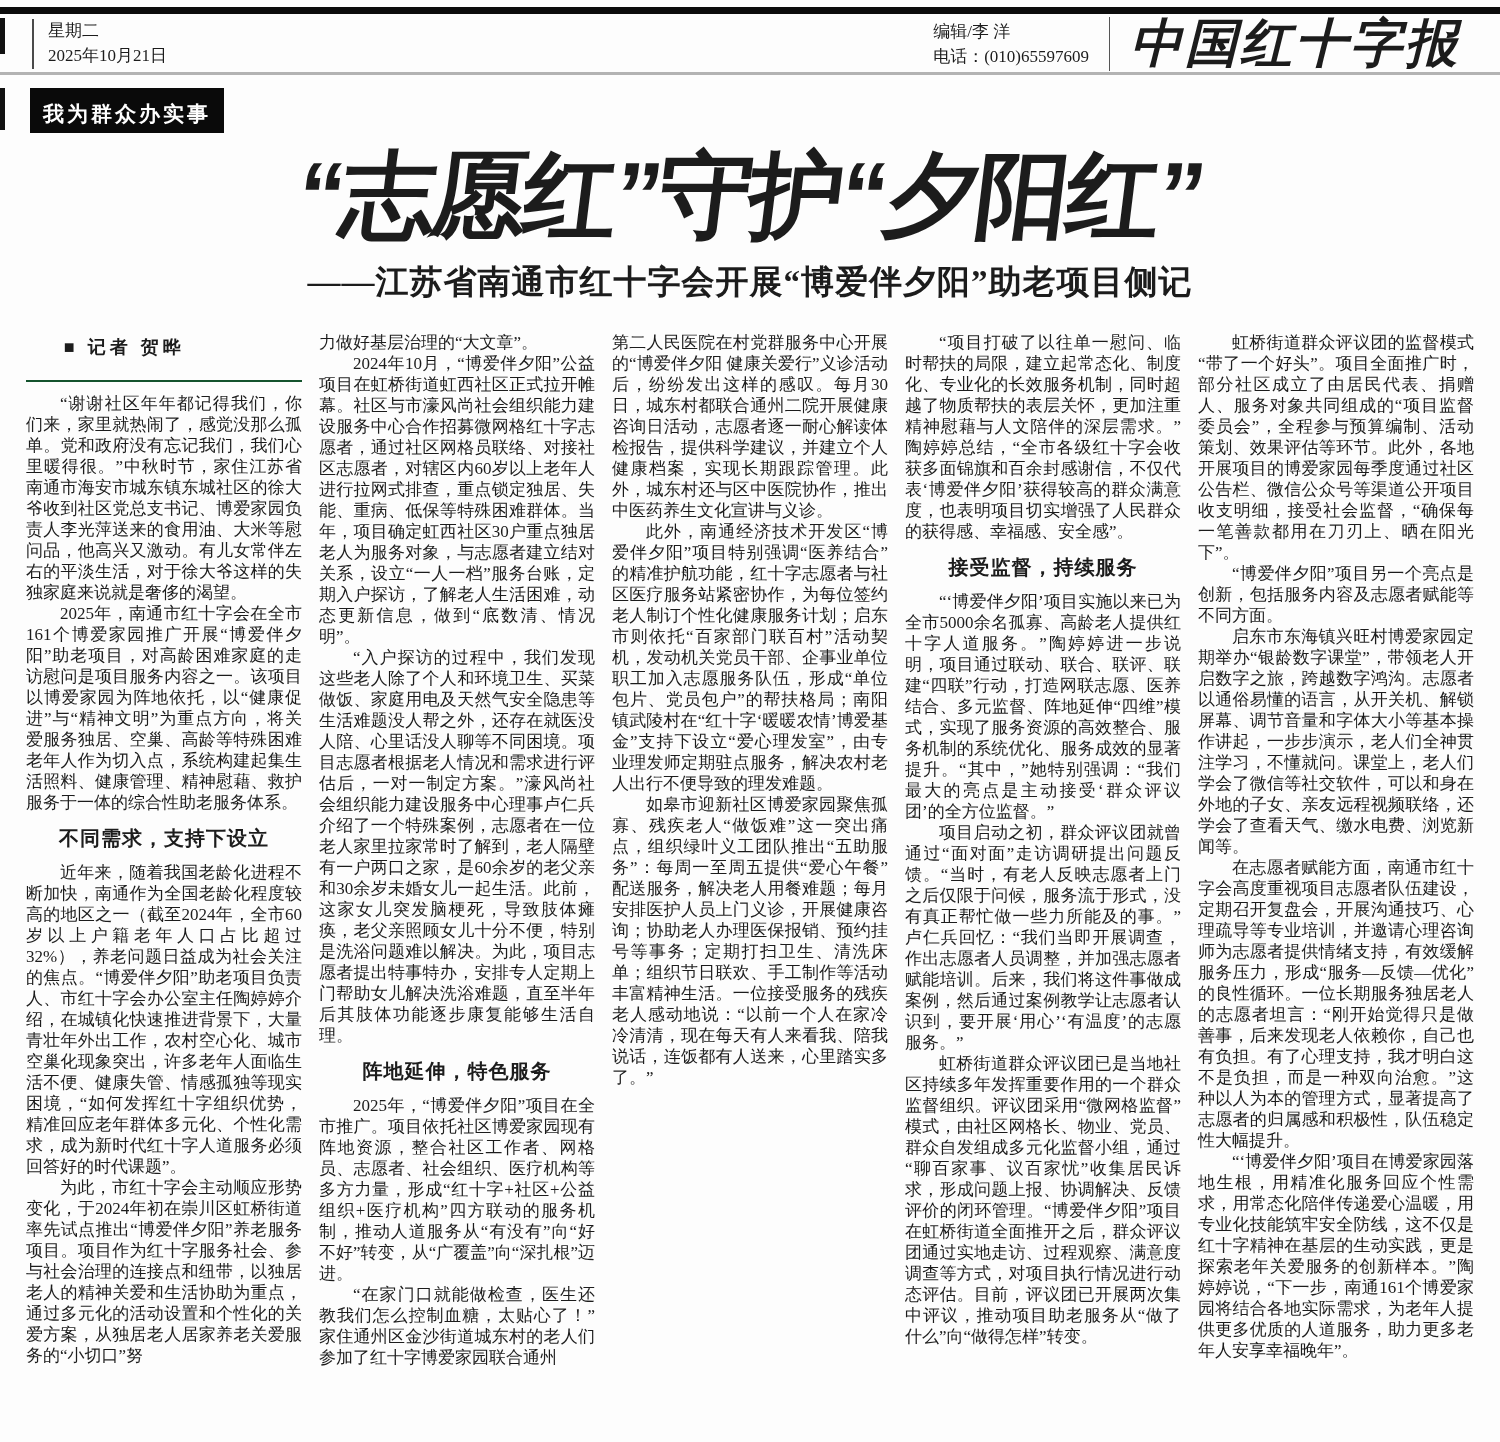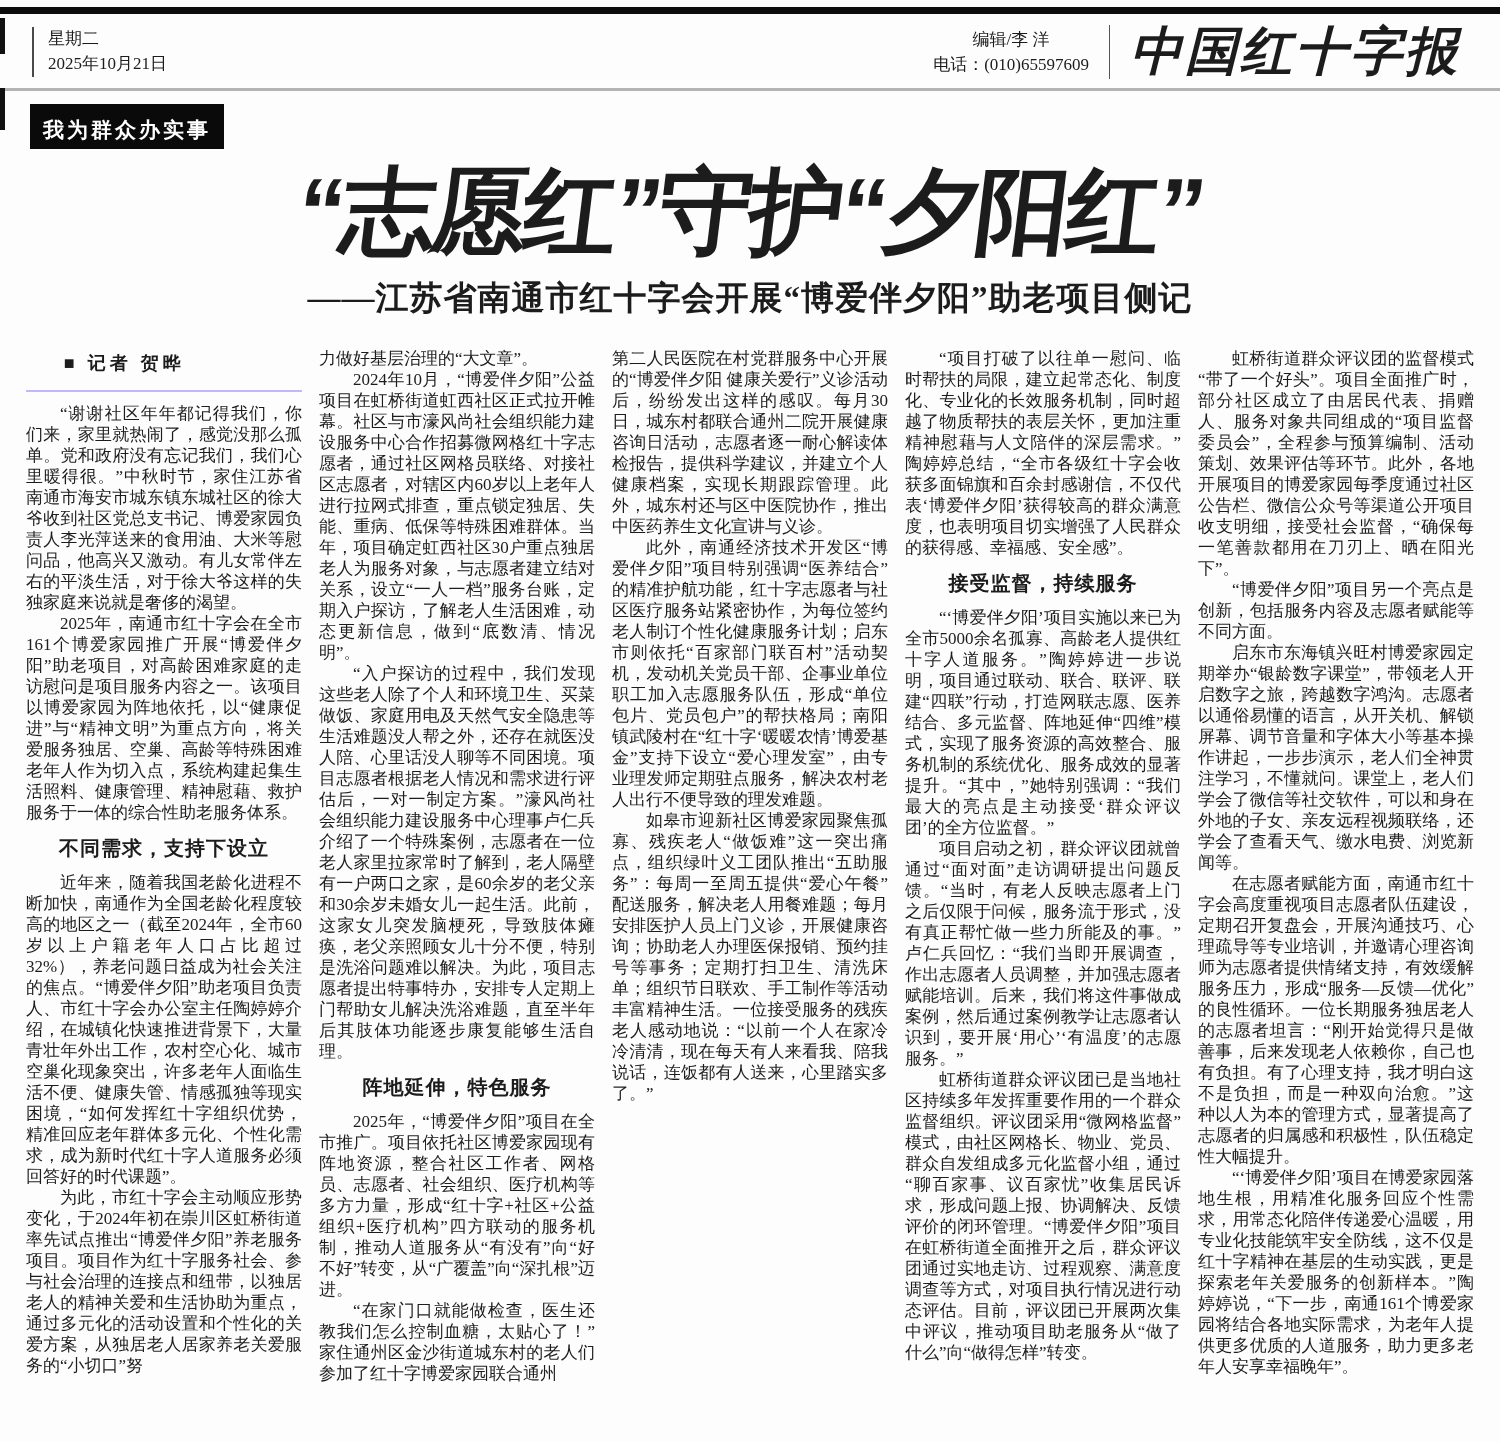--- a/index.html
+++ b/index.html
@@ -9,25 +9,25 @@
     width: 1500px; height: 1442px; background: #fdfdfd;
     position: relative; overflow: hidden; padding: 0 26px;
   }
   .top-rule { position: absolute; top: 7px; left: 0; width: 100%; height: 7px; background: #0c0c0c; }
   .edge-mark { position: absolute; left: 0; width: 5px; background: #111; }
   .edge-mark.m1 { top: 18px; height: 36px; }
   .edge-mark.m2 { top: 88px; height: 42px; }
 
   .header-bar {
     display: flex; justify-content: space-between; align-items: center;
-    padding: 24px 6px 8px 6px; height: 88px;
+    padding: 24px 6px 8px 6px; height: 72px;
   }
   .header-left { border-left: 2px solid #4a4a4a; padding-left: 14px; font-size: 17px; line-height: 1.45; }
   .header-right { display: flex; align-items: center; gap: 20px; }
-  .editor-info { text-align: center; font-size: 17px; line-height: 1.5; }
+  .editor-info { text-align: left; font-size: 17px; line-height: 1.5; }
   .vdiv { width: 1px; height: 54px; background: #555; }
   .masthead {
     font-size: 52px; font-weight: bold; font-style: italic;
     font-family: "Liberation Serif", "DejaVu Serif", serif;
     letter-spacing: 3px; padding-right: 8px; white-space: nowrap;
   }
   .gray-rule { height: 3px; background: #b3b3b3; margin: 0 -26px; }
 
   .tag-row { margin: 13px 0 0 4px; }
   .tag {
@@ -54,22 +54,22 @@
     display: flex; gap: 17px; margin-top: 27px;
     height: 1120px; overflow: hidden;
     text-align: justify; text-justify: inter-ideograph;
   }
   .col { flex: 1 1 0; font-size: 17px; line-height: 21px; min-width: 0; }
   .col p { text-indent: 2em; }
   .col p.cont { text-indent: 0; }
   .byline {
     font-family: "Liberation Sans", "DejaVu Sans", sans-serif;
     font-weight: bold; font-size: 18px; letter-spacing: 4px;
-    padding: 5px 0 16px 2.1em; margin-bottom: 11px;
-    border-bottom: 2px solid #c4b5fd; text-indent: 0;
+    padding: 5px 0 22px 2.1em; margin-bottom: 11px;
+    border-bottom: 2px solid #14532d; text-indent: 0;
   }
   .section-heading {
     font-family: "Liberation Sans", "DejaVu Sans", sans-serif;
     font-weight: bold; font-size: 20px; letter-spacing: 1px;
     text-align: center; margin: 15px 0 13px 0; text-indent: 0;
   }
 </style>
 </head>
 <body>
 

